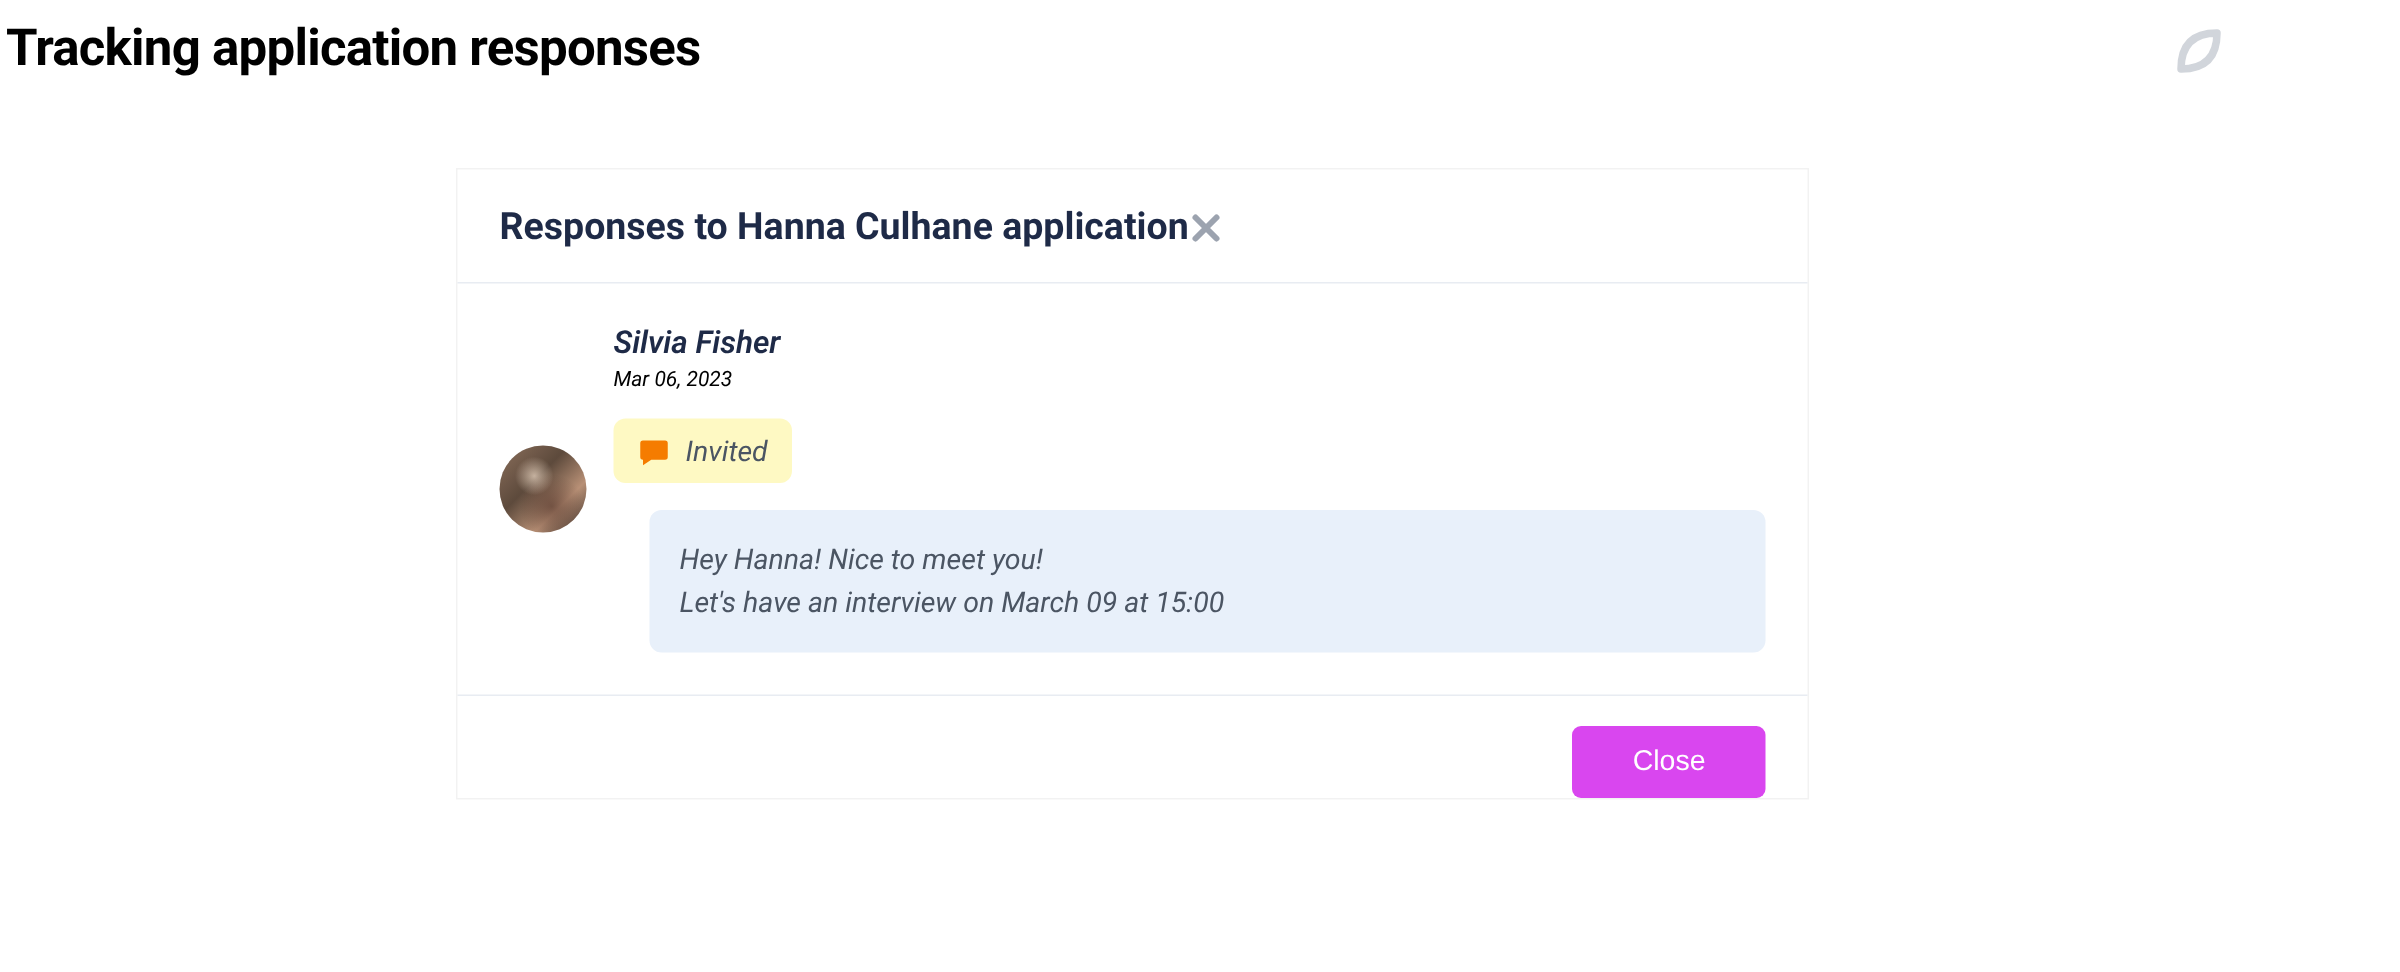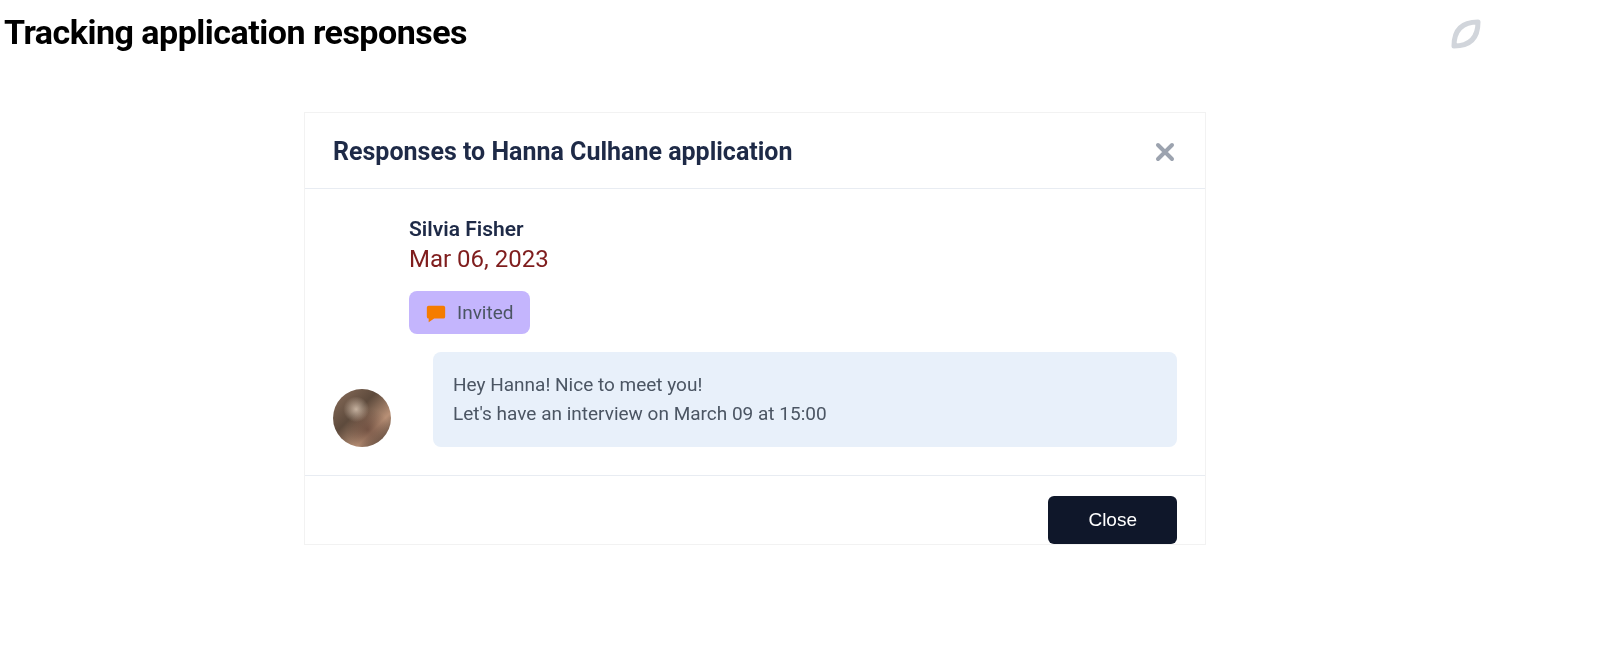--- a/index.html
+++ b/index.html
@@ -34,21 +34,21 @@
       position: absolute;
       top: 113px;
       left: 305px;
       width: 900px;
       background: #ffffff;
       box-shadow: 0 0 0 1px rgba(0,0,0,0.05);
     }
     .modal-header {
       display: flex;
       align-items: center;
-      justify-content: space-between;
+      justify-content: flex-start;
       padding: 24px 28px 22px 28px;
       border-bottom: 1px solid #e8ecf2;
     }
     .modal-title {
       font-size: 25px;
       font-weight: 700;
       color: #1e2a47;
     }
     .close-x {
       width: 24px;
@@ -61,22 +61,23 @@
     }
     .close-x svg {
       width: 24px;
       height: 24px;
     }
     .modal-body {
       padding: 28px;
     }
     .response-item {
       display: flex;
-      align-items: flex-end;
+      align-items: center;
       gap: 18px;
+      font-style: italic;
     }
     .avatar {
       width: 58px;
       height: 58px;
       border-radius: 50%;
       background: linear-gradient(135deg, #8b6f5c 0%, #5d4a3c 40%, #b89076 70%, #3a2f28 100%);
       flex-shrink: 0;
       position: relative;
       overflow: hidden;
     }
@@ -90,29 +91,29 @@
     .response-content {
       flex: 1;
     }
     .author-name {
       font-size: 21px;
       font-weight: 600;
       color: #1e2a47;
       margin-bottom: 4px;
     }
     .response-date {
-      font-size: 24px;
-      color: #7f1d1d;
+      font-size: 14px;
+      color: #000000;
       margin-bottom: 18px;
     }
     .status-badge {
       display: inline-flex;
       align-items: center;
       gap: 10px;
-      background: #c4b5fd;
+      background: #fef9c3;
       padding: 10px 16px;
       border-radius: 8px;
       margin-bottom: 18px;
     }
     .status-icon {
       width: 22px;
       height: 22px;
       display: flex;
       align-items: center;
       justify-content: center;
@@ -131,21 +132,21 @@
       white-space: pre-line;
       margin-left: 24px;
     }
     .modal-footer {
       display: flex;
       justify-content: flex-end;
       padding: 20px 28px 0 28px;
       border-top: 1px solid #e8ecf2;
     }
     .close-button {
-      background: #0f172a;
+      background: #d946ef;
       color: #ffffff;
       border: none;
       padding: 13px 40px;
       font-size: 19px;
       font-weight: 500;
       border-radius: 6px;
       cursor: pointer;
     }
   </style>
 </head>

